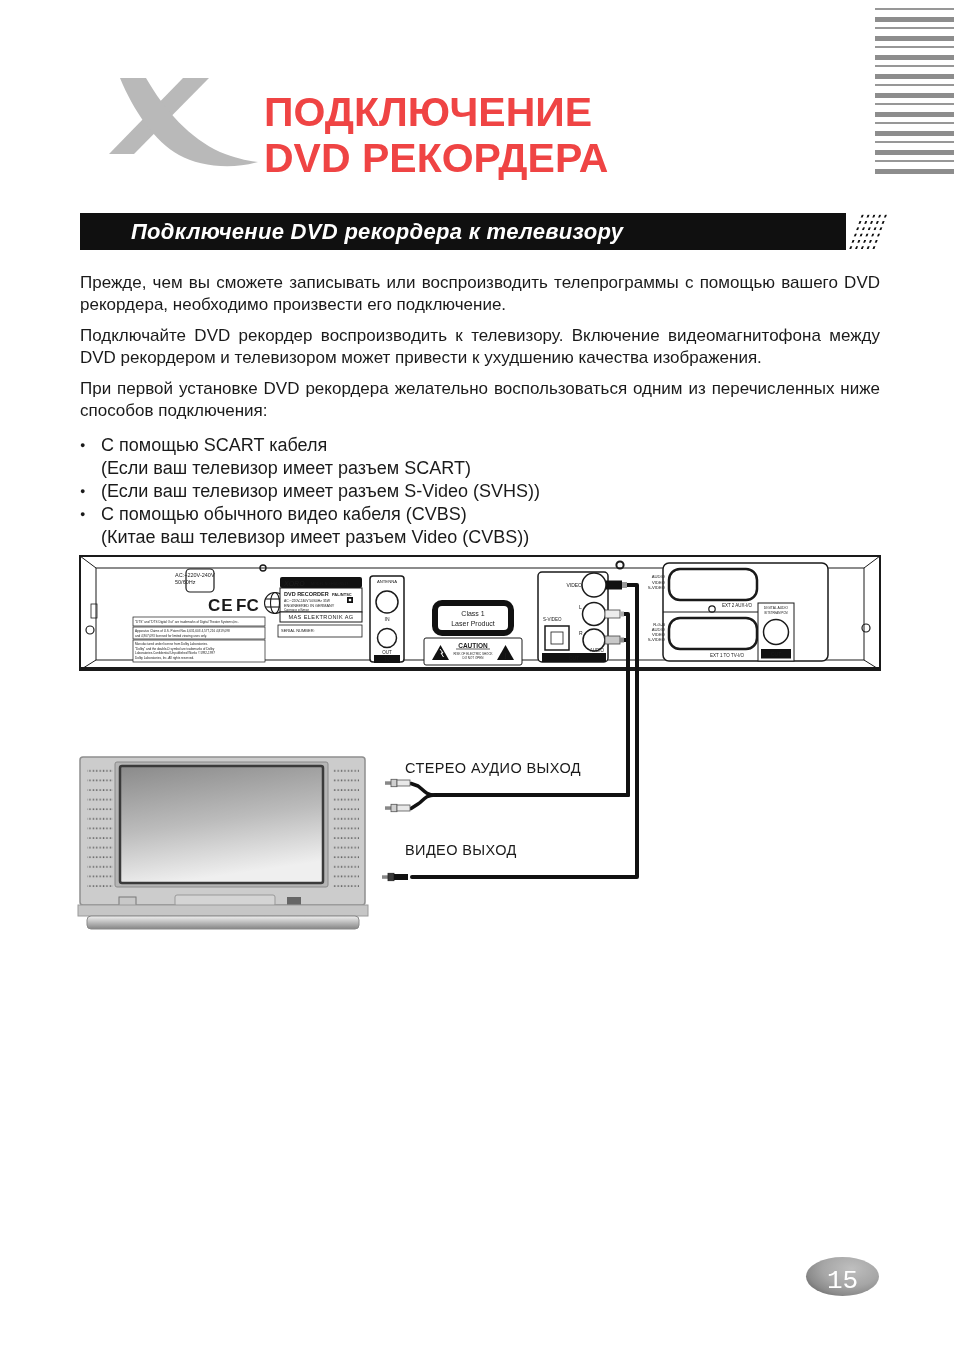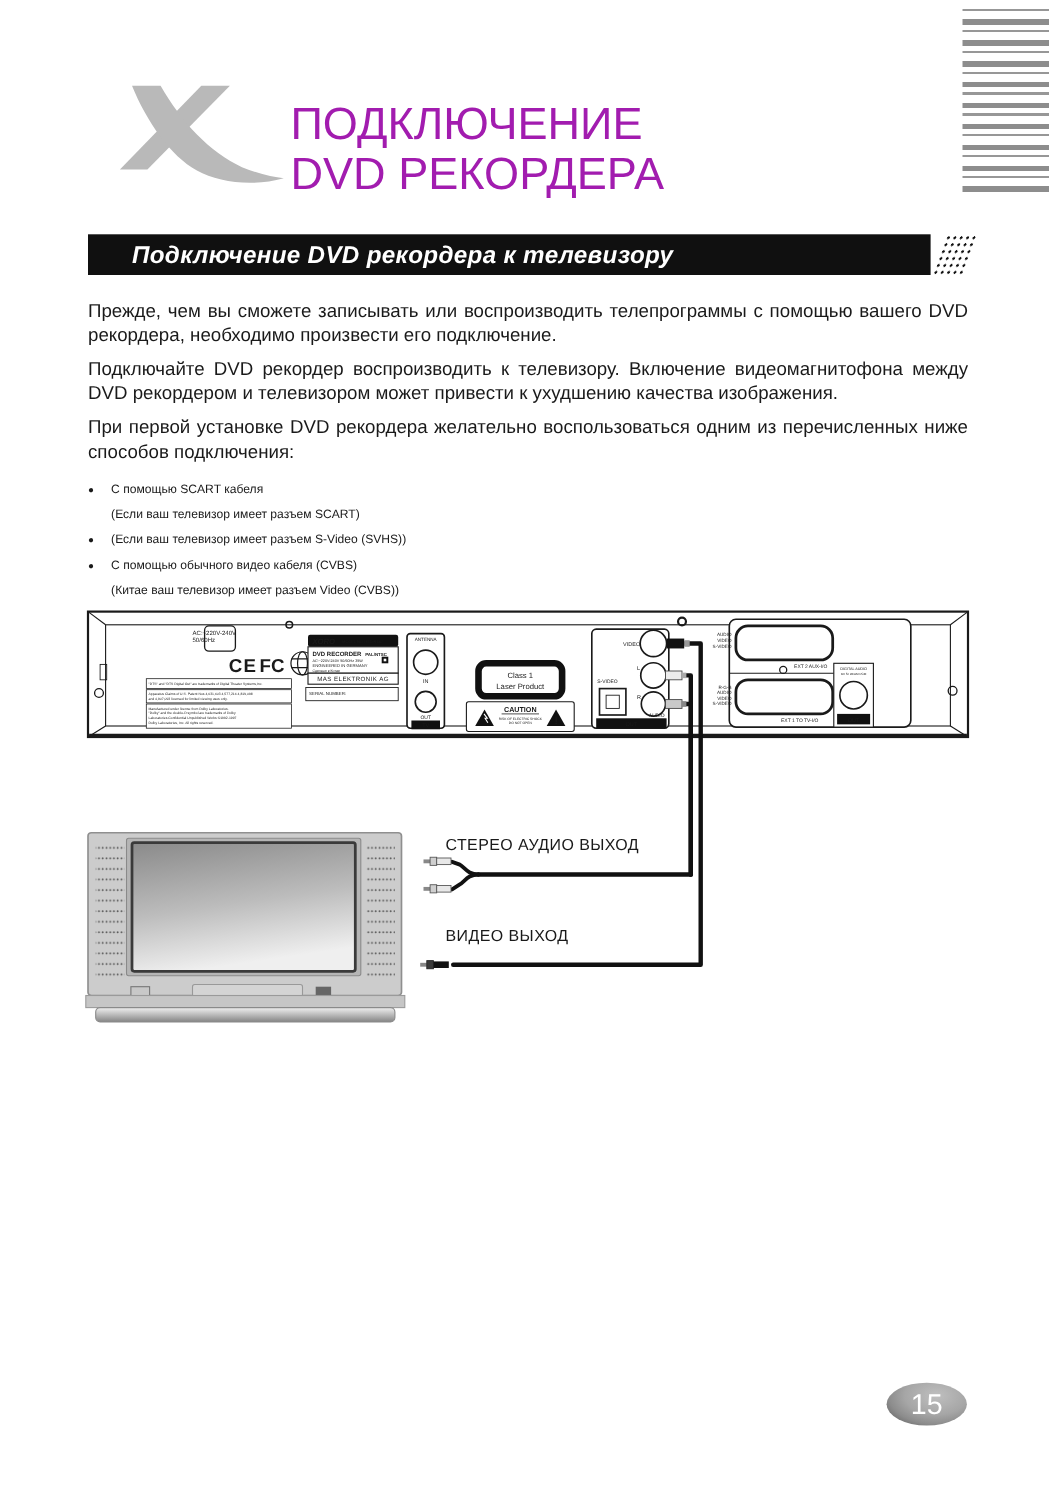--- a/index.html
+++ b/index.html
@@ -8,48 +8,48 @@
     font-family:"Liberation Sans",sans-serif;color:#1a1a1a;overflow:hidden;
   }
   .corner-lines{
     position:absolute;left:875px;top:8px;width:79px;height:171px;
     background:repeating-linear-gradient(to bottom,
       #979797 0px,#979797 2px,transparent 2px,transparent 9.5px,
       #8d8d8d 9.5px,#8d8d8d 14.5px,transparent 14.5px,transparent 19px);
   }
   .logo{position:absolute;left:95px;top:66px;}
   .title{
-    position:absolute;left:264px;top:90px;font-size:41px;font-weight:normal;
-    line-height:1.12;letter-spacing:0px;color:#a21caf;
+    position:absolute;left:264px;top:90px;font-size:41px;font-weight:bold;
+    line-height:1.12;letter-spacing:0px;color:#ef4444;
   }
   .section-bar{
     position:absolute;left:80px;top:213px;width:766px;height:37px;
     background:#101010;color:#fff;display:flex;align-items:center;
   }
   .section-bar-text{
-    font-size:22px;font-weight:bold;font-style:italic;padding-left:40px;letter-spacing:0.3px;
+    font-size:22px;font-weight:bold;font-style:italic;padding-left:51px;letter-spacing:0.3px;
   }
   .halftone{
     position:absolute;left:847px;top:213px;width:29px;height:37px;
     background-image:radial-gradient(circle,#111 1.3px,transparent 1.45px);
     background-size:5.8px 6.3px;
     transform:skewX(-20deg);transform-origin:0 100%;
   }
   .content{position:absolute;left:80px;top:272px;width:800px;}
   .content p{margin:0 0 10px 0;font-size:17px;line-height:1.27;text-align:justify;}
   .bullets{margin-top:13px;}
   .bullet-item{display:flex;}
   .dot{width:21px;font-size:9px;line-height:23px;flex:0 0 21px;}
-  .bullet-label,.bullet-note{font-size:11px;line-height:23px;}
+  .bullet-label,.bullet-note{font-size:18px;line-height:23px;}
   .diagram{position:absolute;left:75px;top:548px;}
   .diagram text{font-family:"Liberation Sans",sans-serif;fill:#1a1a1a;}
   .page-num{
     position:absolute;left:806px;top:1257px;width:73px;height:39px;border-radius:50%;
     background:radial-gradient(ellipse at 62% 30%,#bfbfbf 0%,#a6a6a6 45%,#8c8c8c 68%,#4d4d4d 100%);
-    display:flex;align-items:center;justify-content:center;color:#fff;font-size:26px;
+    display:flex;align-items:flex-end;justify-content:center;color:#fff;font-size:26px;font-family:Liberation Mono, monospace;
   }
 </style>
 </head>
 <body>
 
 <div class="corner-lines"></div>
 
 <svg class="logo" width="175" height="125" viewBox="0 0 175 125">
   <path fill="#b9b9b9" d="M88,12 L114,12 L39,88 L14,88 Z"></path>
   <path fill="#b9b9b9" d="M25,12 L51,12 C70,45 95,72 125,86 C140,92 153,95 163,96 C135,104 104,100 84,89 C60,76 38,44 25,12 Z"></path>

